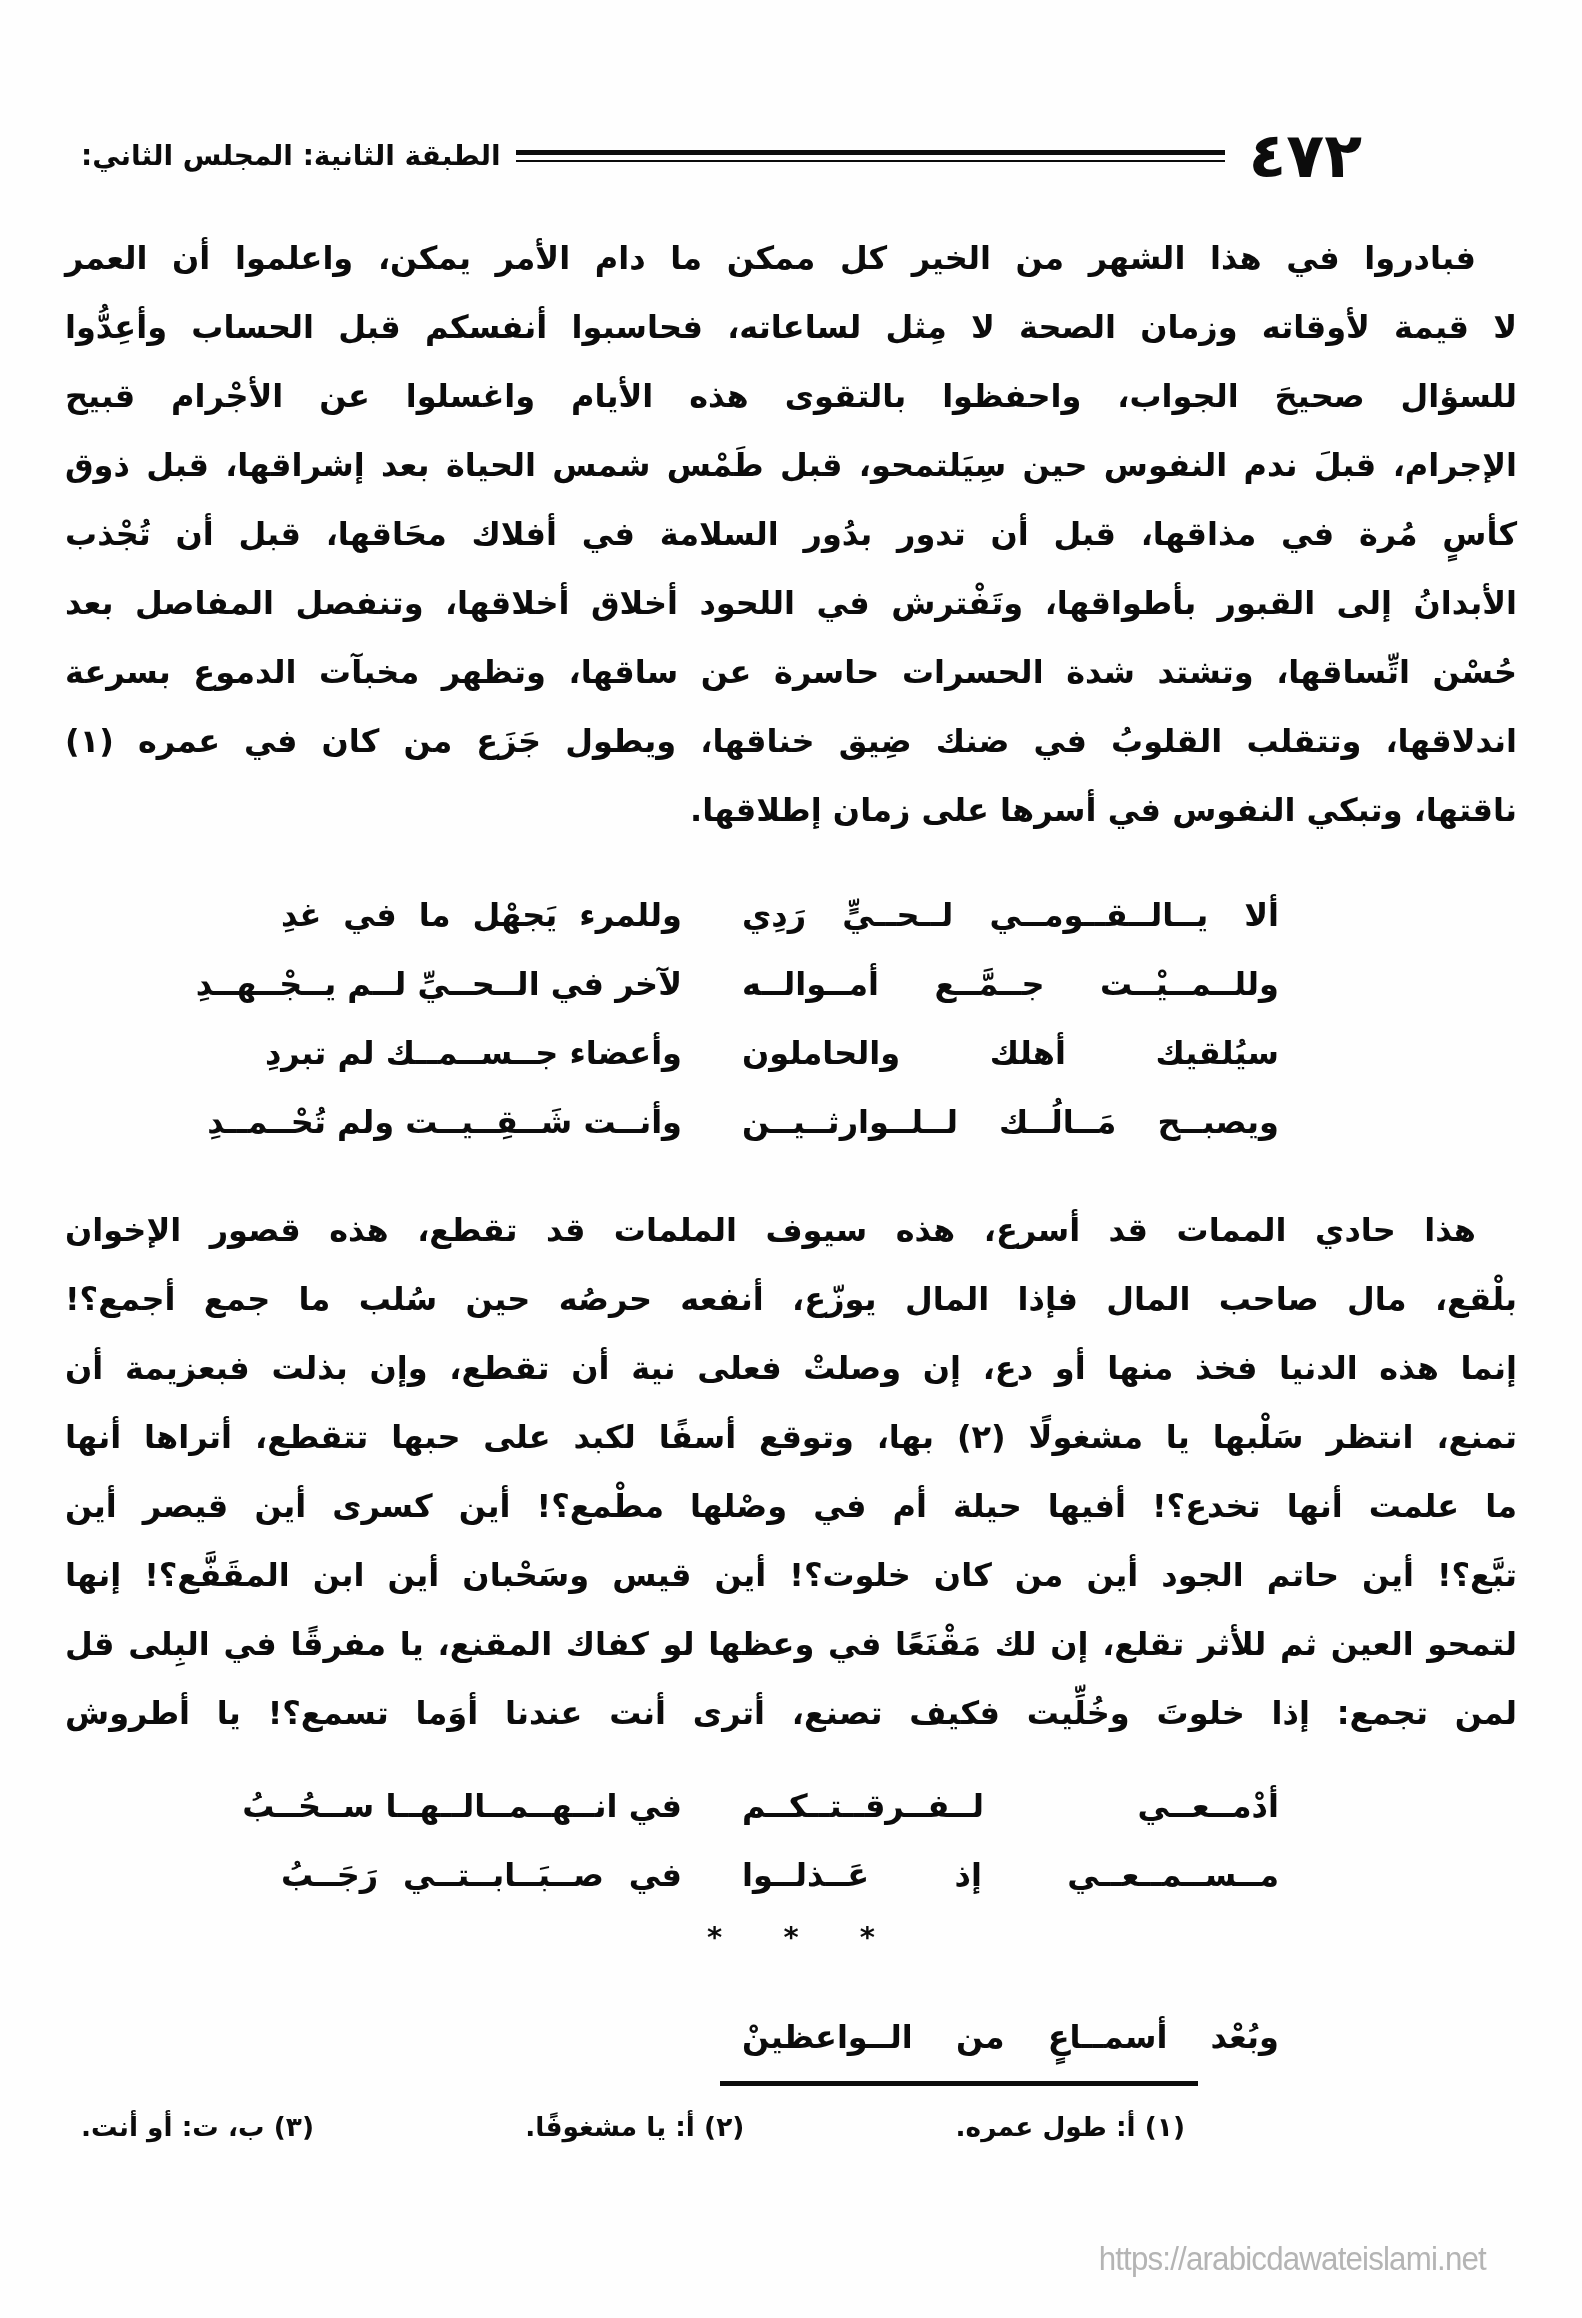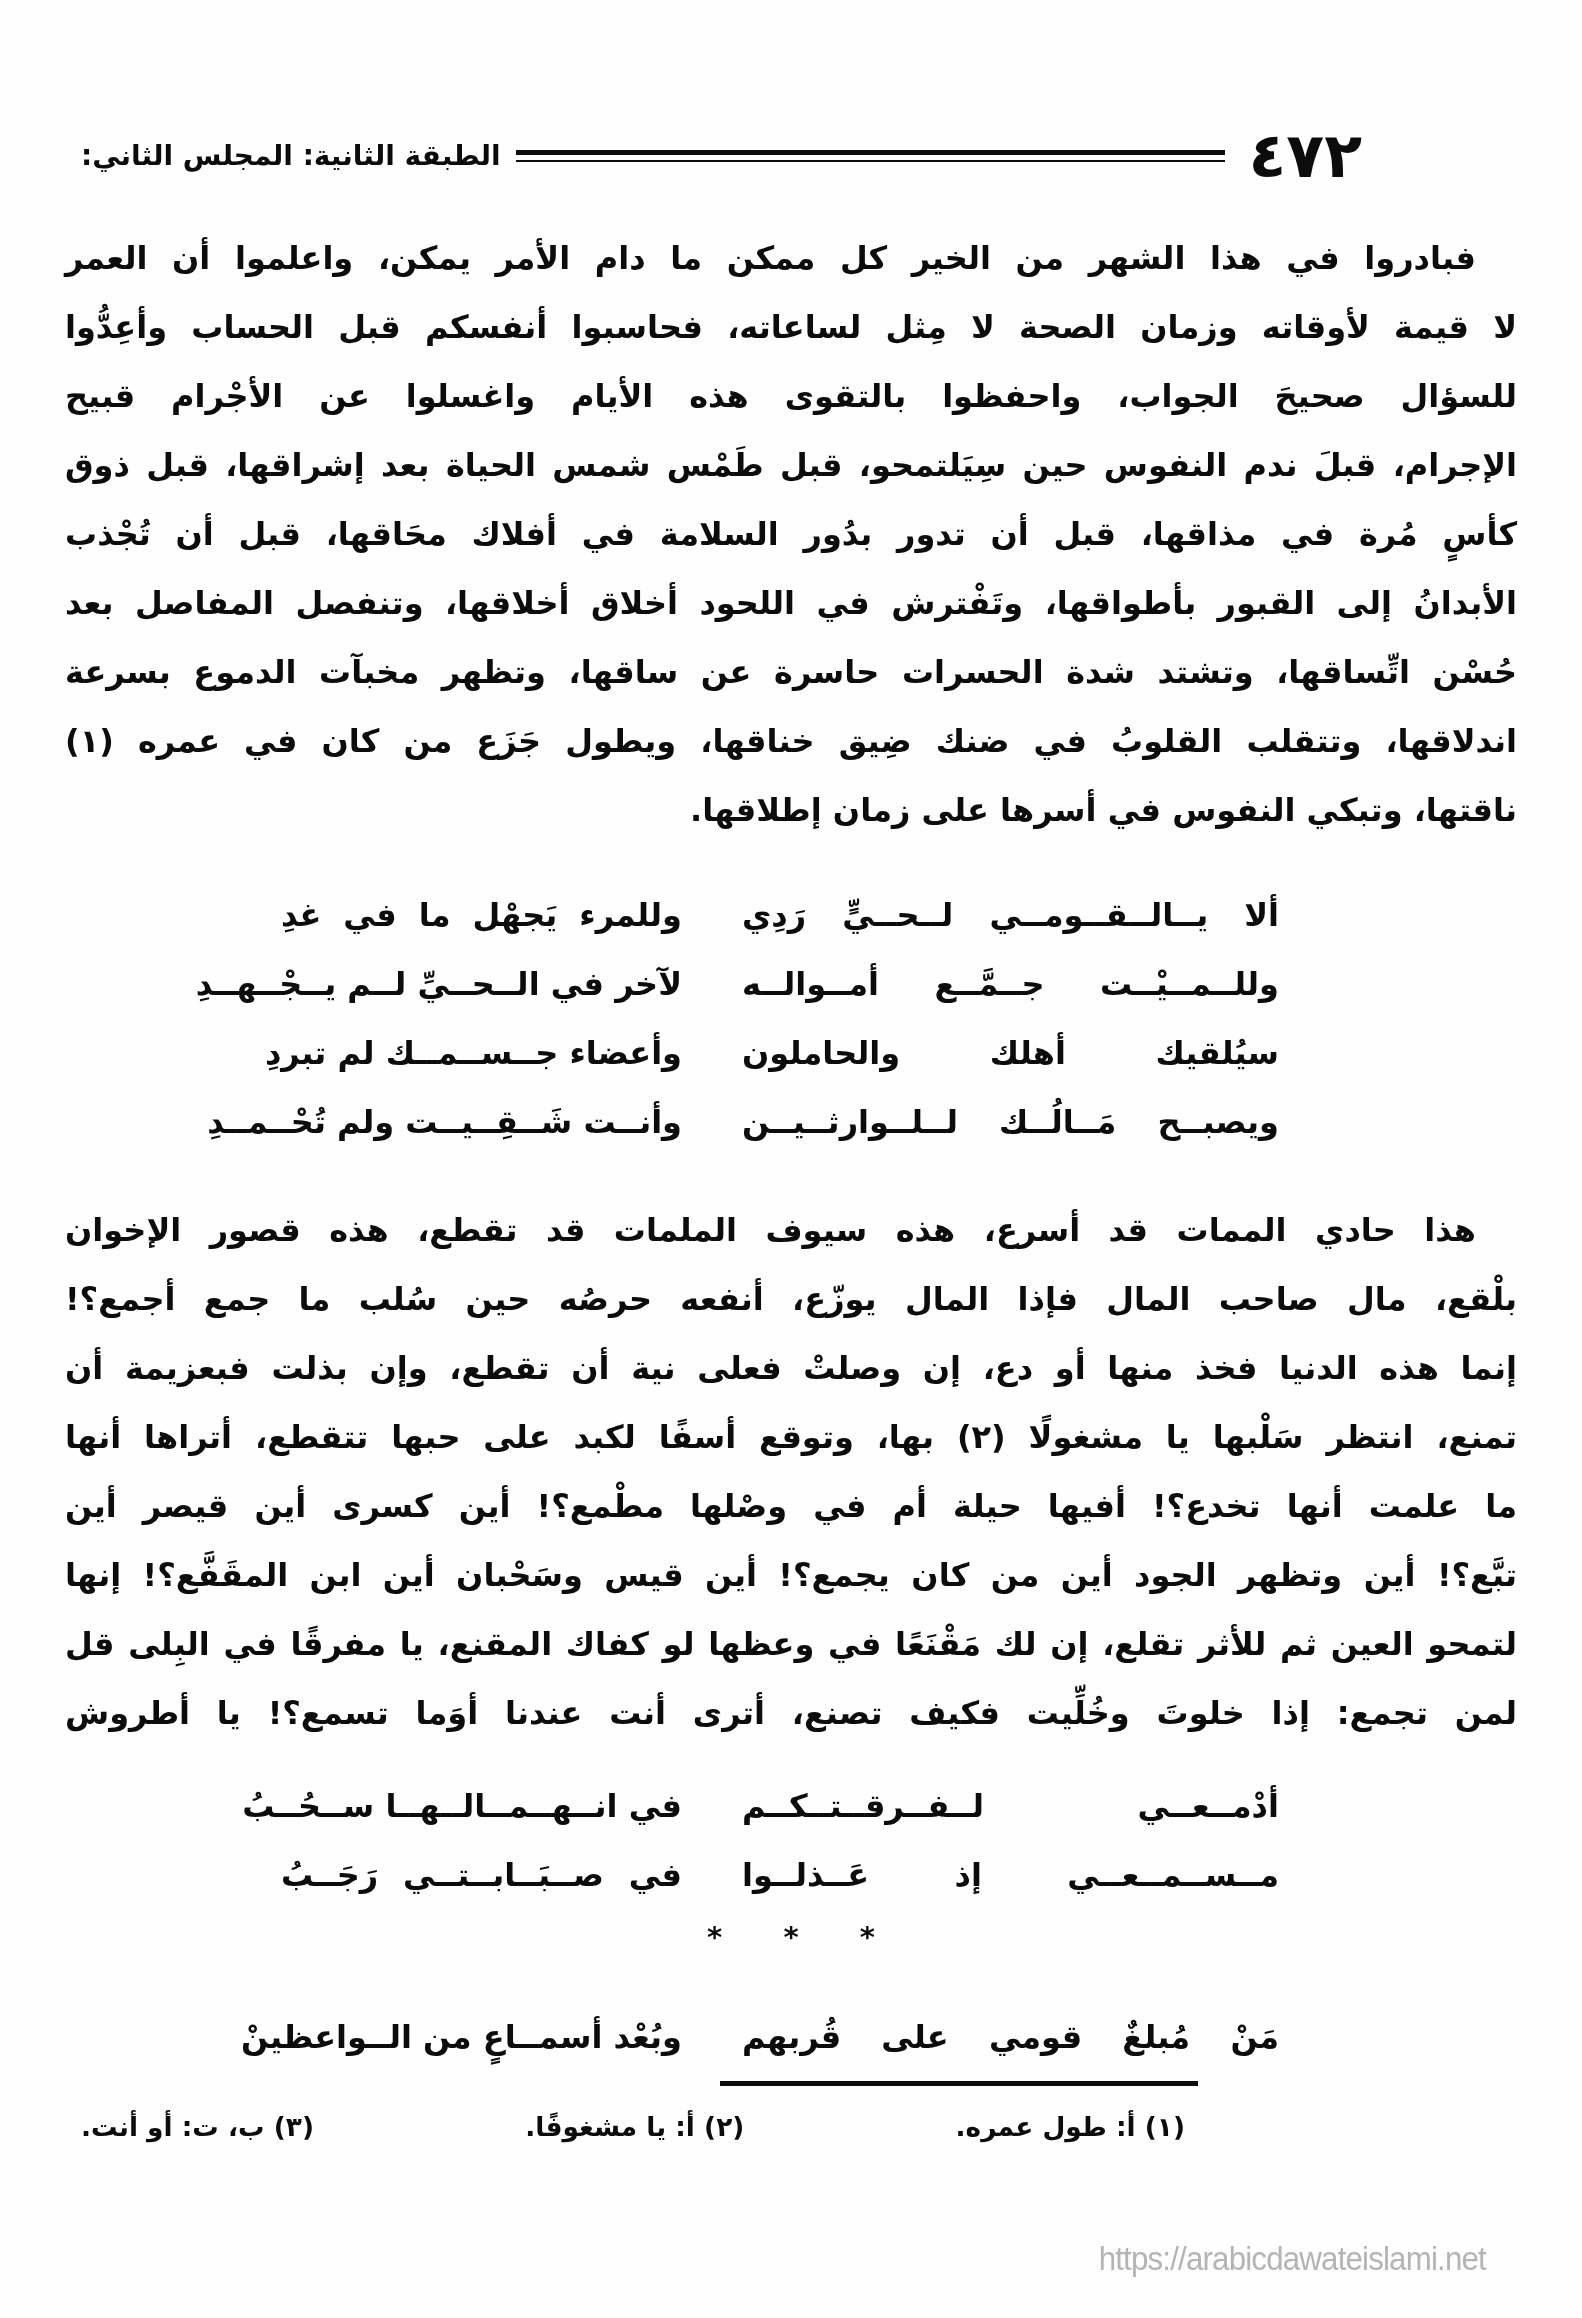--- a/index.html
+++ b/index.html
@@ -152,36 +152,35 @@
     <div class="hemistich">ويصبــح مَــالُــك لــلــوارثــيــن</div>
     <div class="hemistich">وأنــت شَــقِــيــت ولم تُحْــمــدِ</div>
   </section>
 
   <section class="bodytext para2">
     <div class="line first">هذا حادي الممات قد أسرع، هذه سيوف الملمات قد تقطع، هذه قصور الإخوان</div>
     <div class="line">بلْقع، مال صاحب المال فإذا المال يوزّع، أنفعه حرصُه حين سُلب ما جمع أجمع؟!</div>
     <div class="line">إنما هذه الدنيا فخذ منها أو دع، إن وصلتْ فعلى نية أن تقطع، وإن بذلت فبعزيمة أن</div>
     <div class="line">تمنع، انتظر سَلْبها يا مشغولًا (٢) بها، وتوقع أسفًا لكبد على حبها تتقطع، أتراها أنها</div>
     <div class="line">ما علمت أنها تخدع؟! أفيها حيلة أم في وصْلها مطْمع؟! أين كسرى أين قيصر أين</div>
-    <div class="line">تبَّع؟! أين وتظهر الجود أين من كان يجمع؟! أين قيس وسَحْبان أين ابن المقَفَّع؟! إنها</div>
+    <div class="line">تبَّع؟! أين حاتم الجود أين من كان خلوت؟! أين قيس وسَحْبان أين ابن المقَفَّع؟! إنها</div>
     <div class="line">لتمحو العين ثم للأثر تقلع، إن لك مَقْنَعًا في وعظها لو كفاك المقنع، يا مفرقًا في البِلى قل</div>
     <div class="line">لمن تجمع: إذا خلوتَ وخُلِّيت فكيف تصنع، أترى أنت عندنا أوَما تسمع؟! يا أطروش</div>
   </section>
 
   <section class="poem poem2">
     <div class="hemistich">أدْمــعــي لــفــرقــتــكــم</div>
     <div class="hemistich">في انــهــمــالــهــا ســحُــبُ</div>
     <div class="hemistich">مــســمــعــي إذ عَــذلــوا</div>
     <div class="hemistich">في صــبَــابــتــي رَجَــبُ</div>
   </section>
 
   <div class="stars">* * *</div>
 
   <section class="poem poem3">
-    <div class="hemistich">مَنْ مُبلغٌ قومي على قُربهم</div>
     <div class="hemistich">وبُعْد أسمــاعٍ من الــواعظينْ</div>
   </section>
 
   <div class="footnote-divider"></div>
 
   <footer class="footnotes">
     <div class="footnote">(١) أ: طول عمره.</div>
     <div class="footnote">(٢) أ: يا مشغوفًا.</div>
     <div class="footnote">(٣) ب، ت: أو أنت.</div>
   </footer>

